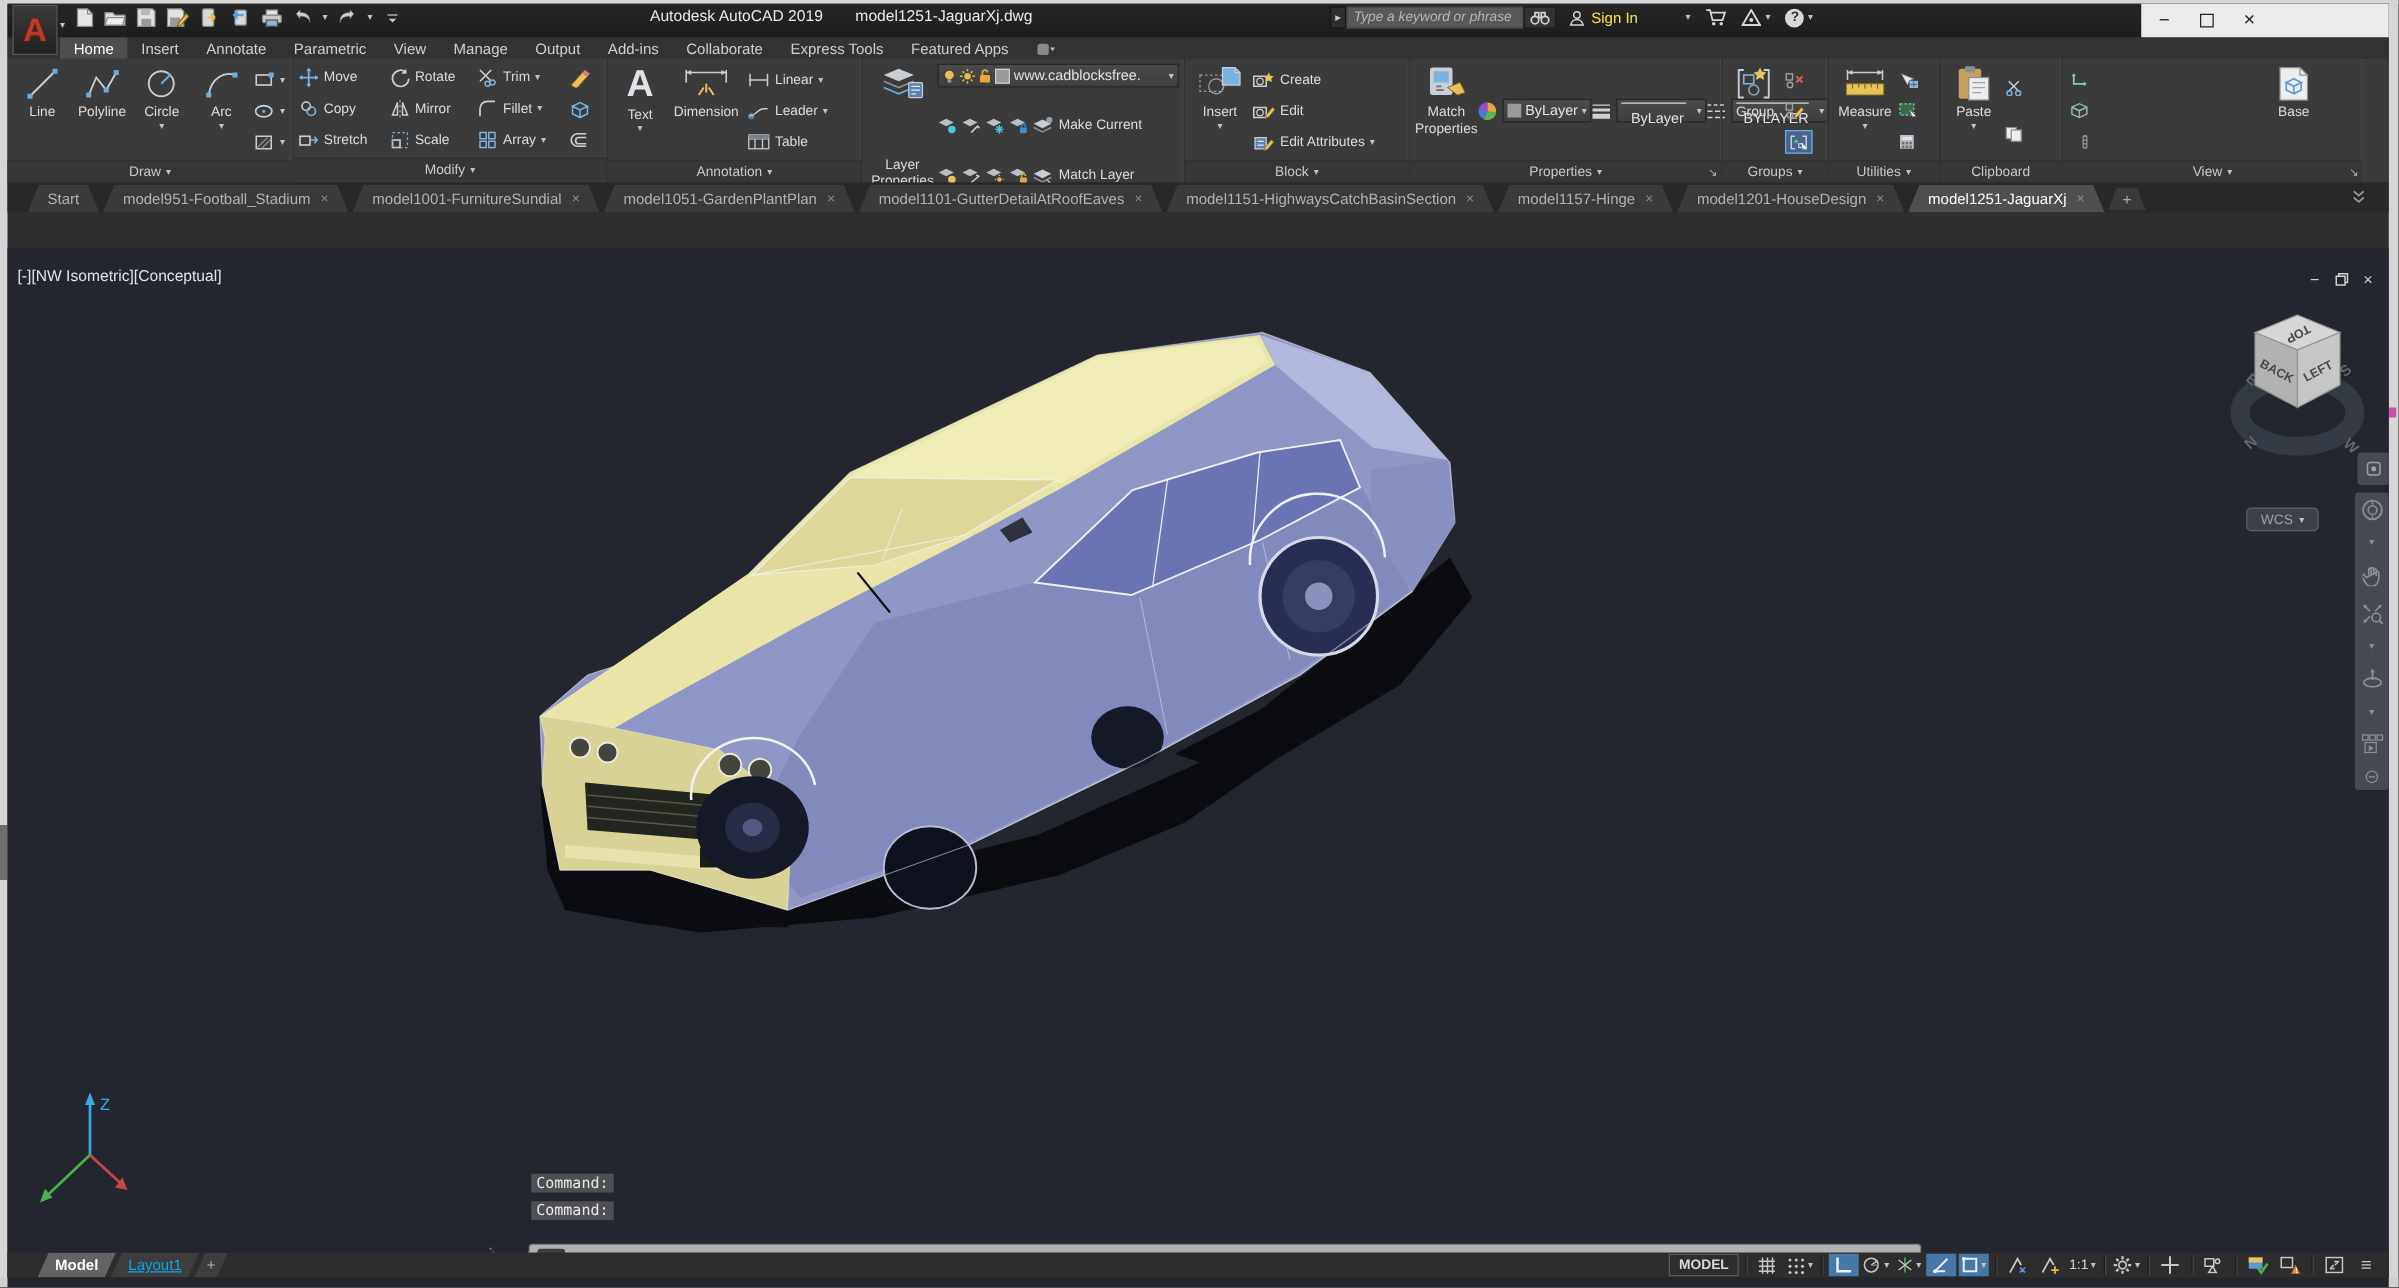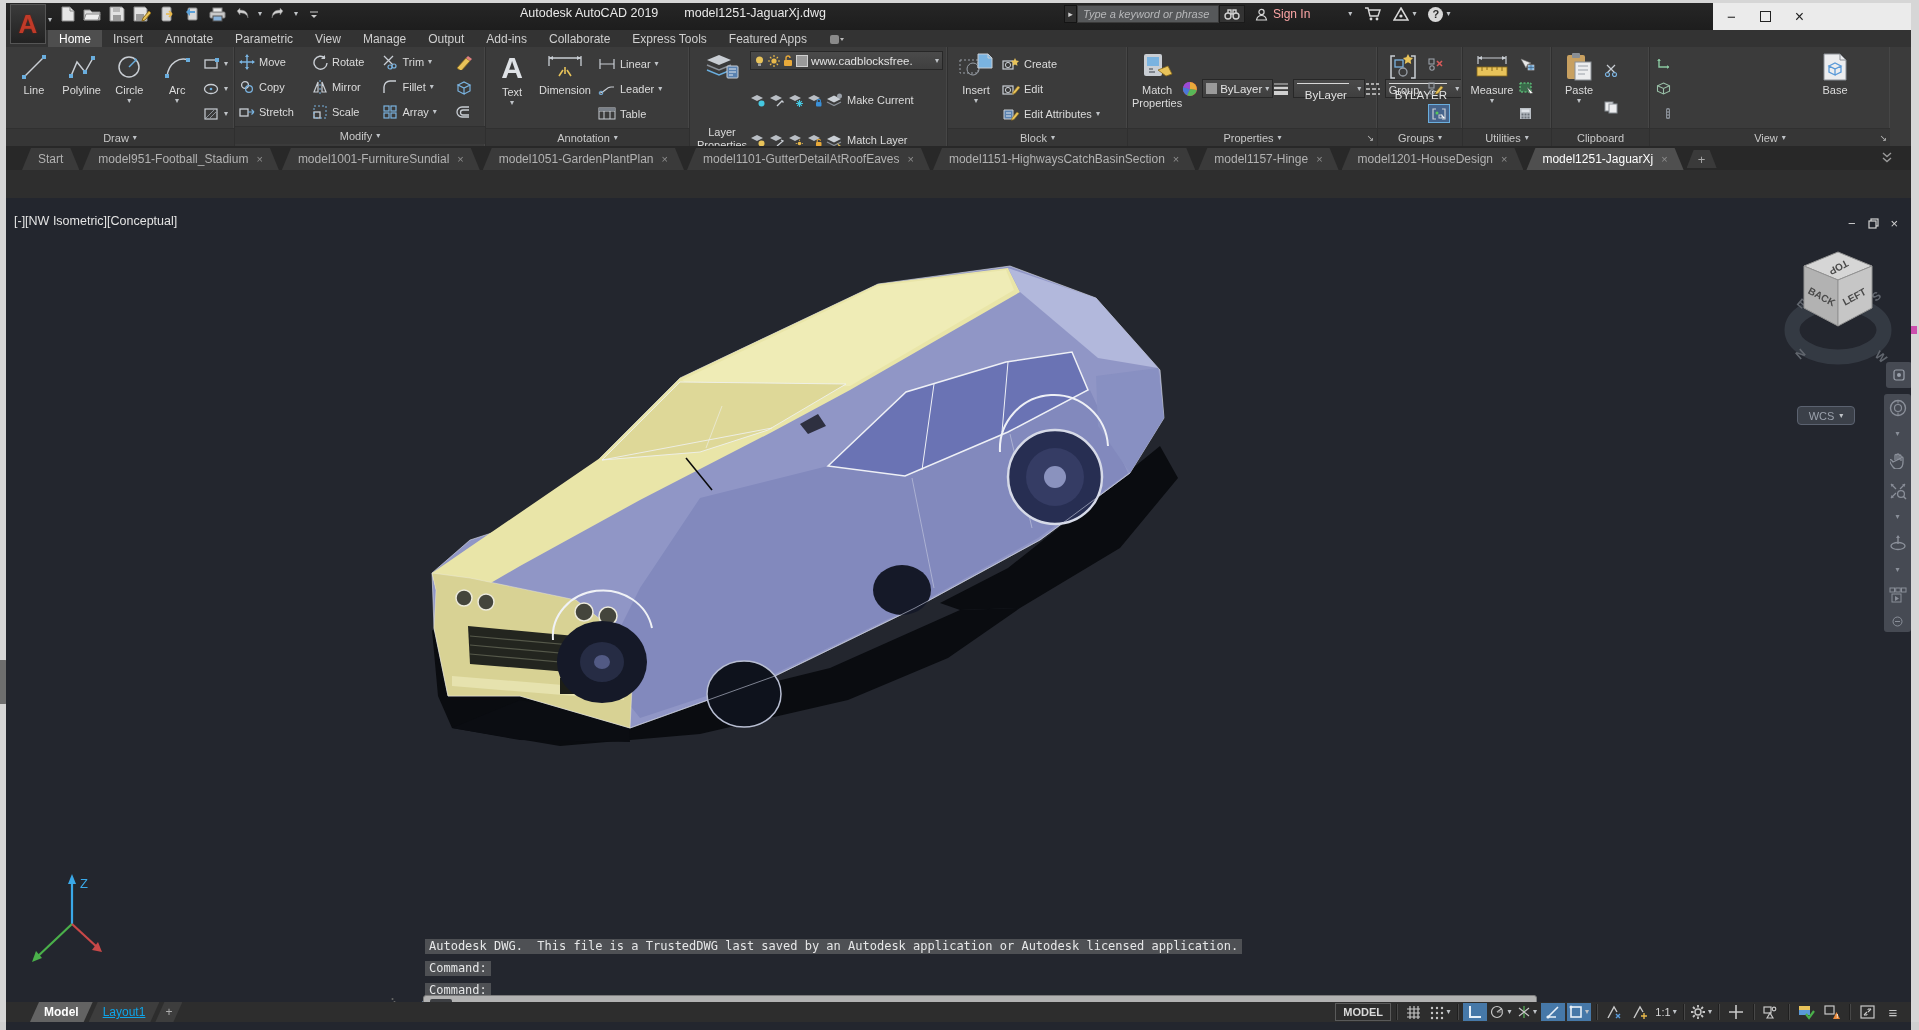--- a/index.html
+++ b/index.html
@@ -18,21 +18,21 @@
   #acad-logo .A{font-size:26px;font-weight:bold;color:#c03a28;text-shadow:0 0 2px #7a1d12;}
   #logo-dd{left:48px;top:16px;}
   #qat{left:58px;top:5px;display:flex;align-items:center;gap:7px;}
   .qat-i{width:18px;height:18px;display:flex;align-items:center;justify-content:center;}
   #title-text{left:520px;top:6px;font-size:12.5px;color:#e9e9e9;display:flex;gap:26px;white-space:nowrap;}
   #search-zone{left:1064px;top:5px;display:flex;align-items:center;height:18px;}
   #search-go{width:13px;height:18px;background:#2e2e2e;border:1px solid #141414;color:#cfcfcf;font-size:9px;display:flex;align-items:center;justify-content:center;}
   #search-input{width:142px;height:18px;background:#56585a;border:1px solid #3a3a3a;color:#c3c4c5;font-style:italic;font-size:11px;padding:0 5px;font-family:"Liberation Sans",sans-serif;}
   #search-input::placeholder{color:#b7b8ba;}
   #btn-binocular{width:26px;height:18px;background:#333;border:1px solid #1a1a1a;display:flex;align-items:center;justify-content:center;}
-  #signin{display:flex;align-items:center;gap:5px;margin-left:10px;font-size:12px;color:#fca5a5;}
+  #signin{display:flex;align-items:center;gap:5px;margin-left:10px;font-size:12px;color:#fde047;}
   .tb-ico{margin-left:12px;display:flex;align-items:center;gap:3px;}
   
   #ribbontabs{left:6px;top:30px;width:1905px;height:17px;background:#333;display:flex;align-items:stretch;padding-left:42px;font-size:12px;}
   .rtab{padding:1px 11px 0;display:flex;align-items:center;color:#cfcfcf;cursor:default;}
   .rtab.active{background:#4e4e4e;color:#fff;}
   
   #ribbon{left:6px;top:47px;width:1905px;height:99px;background:#3b3b3b;display:flex;}
   .panel{position:relative;height:99px;border-right:1px solid #2f2f2f;box-shadow:inset -1px 0 0 #464646;display:flex;flex-direction:column;}
   .pbody{flex:1;display:flex;padding:3px 4px 0;}
   .pfoot{height:18px;display:flex;align-items:center;justify-content:center;gap:4px;font-size:11px;color:#c9c9c9;background:#363636;border-top:1px solid #303030;}
@@ -989,21 +989,20 @@
       <line x1="52" y1="58" x2="52" y2="14" stroke="#3aa8e8" stroke-width="2.2"></line>
       <polygon points="52,8 48,18 56,18" fill="#3aa8e8"></polygon>
       <text x="60" y="22" font-size="13" fill="#3aa8e8">Z</text>
       <line x1="52" y1="58" x2="16" y2="92" stroke="#4ab04a" stroke-width="2.2"></line>
       <polygon points="12,96 22,92 16,85" fill="#4ab04a"></polygon>
       <line x1="52" y1="58" x2="78" y2="82" stroke="#c84848" stroke-width="2.2"></line>
       <polygon points="82,86 72,84 78,76" fill="#c84848"></polygon>
     </svg>
 
     <div id="cmd-chips" class="abs">
-      <span class="chip">Autodesk DWG.  This file is a TrustedDWG last saved by an Autodesk application or Autodesk licensed application.</span>
       <span class="chip">Command:</span>
       <span class="chip">Command:</span>
     </div>
 
     <div id="cmd-float" class="abs">
       <svg width="5" height="18" viewBox="0 0 5 18">
           <g fill="#6a6a6a">
             <circle cx="1.5" cy="2" r="1"></circle>
             <circle cx="3.5" cy="5" r="1"></circle>
             <circle cx="1.5" cy="8" r="1"></circle>

